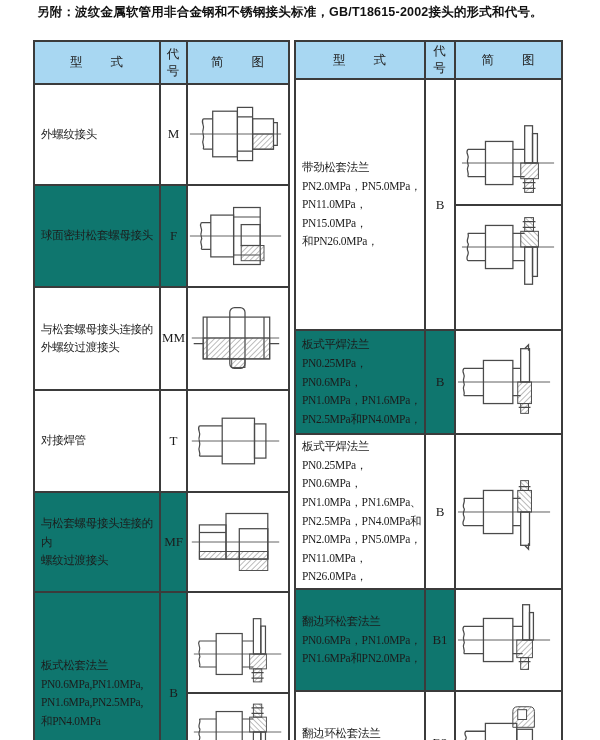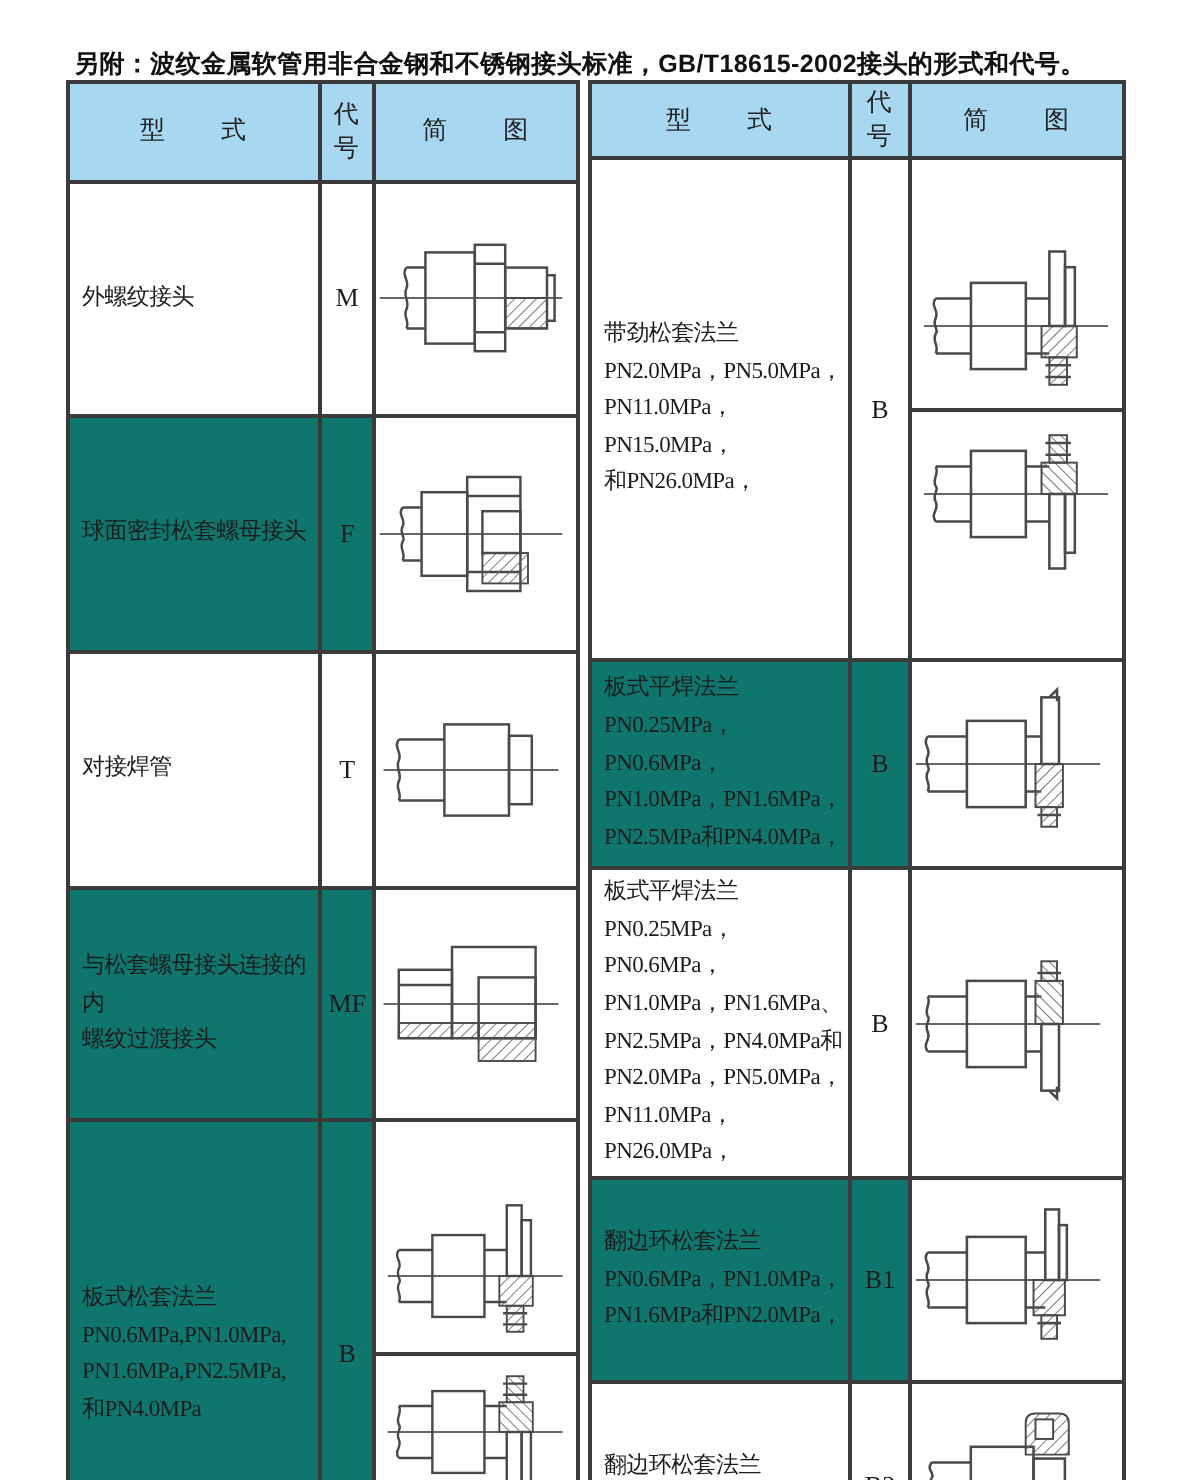--- a/index.html
+++ b/index.html
@@ -2,21 +2,21 @@
 <html><head>
 <meta charset="utf-8">
 <style>
   html,body { margin:0; padding:0; }
   body {
     width:600px; height:740px; background:#ffffff; position:relative;
     font-family:"Liberation Serif","DejaVu Sans",serif;
     color:#1c1c1c;
   }
   .page-title {
-    position:absolute; left:37px; top:24px; width:540px;
+    position:absolute; left:37px; top:4px; width:540px;
     font-family:"Liberation Sans","DejaVu Sans",sans-serif;
     font-size:12.5px; font-weight:bold; color:#111; letter-spacing:0.2px;
   }
   .tables-wrap { position:absolute; left:33px; top:40px; display:flex; gap:4px; }
   table.tbl { border-collapse:collapse; table-layout:fixed; }
   table.tbl td, table.tbl th { border:2px solid #3b3b3b; overflow:hidden; }
   th.hdr {
     background:#a8d7f2; font-weight:normal; font-size:12.5px; color:#222;
     height:24px; text-align:center; letter-spacing:1px;
   }
@@ -161,20 +161,30 @@
     </tr>
     <tr style="height:90px">
       <td class="type hl">球面密封松套螺母接头</td>
       <td class="code hl">F</td>
       <td class="diag">
         <svg width="95" height="76" viewBox="0 0 100 80">
               <use href="#dg-f"></use>
             </svg>
       </td>
     </tr>
+    <tr style="height:91px">
+      <td class="type plain">与松套螺母接头连接的
+外螺纹过渡接头</td>
+      <td class="code plain">MM</td>
+      <td class="diag">
+        <svg width="95" height="76" viewBox="0 0 100 80">
+              <use href="#dg-mm"></use>
+            </svg>
+      </td>
+    </tr>
     <tr style="height:90px">
       <td class="type plain">对接焊管</td>
       <td class="code plain">T</td>
       <td class="diag">
         <svg width="95" height="76" viewBox="0 0 100 80">
               <use href="#dg-t"></use>
             </svg>
       </td>
     </tr>
     <tr style="height:89px">

